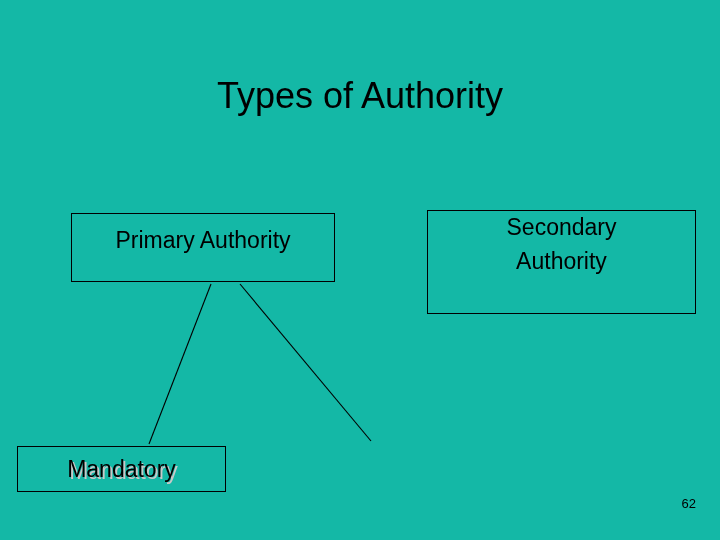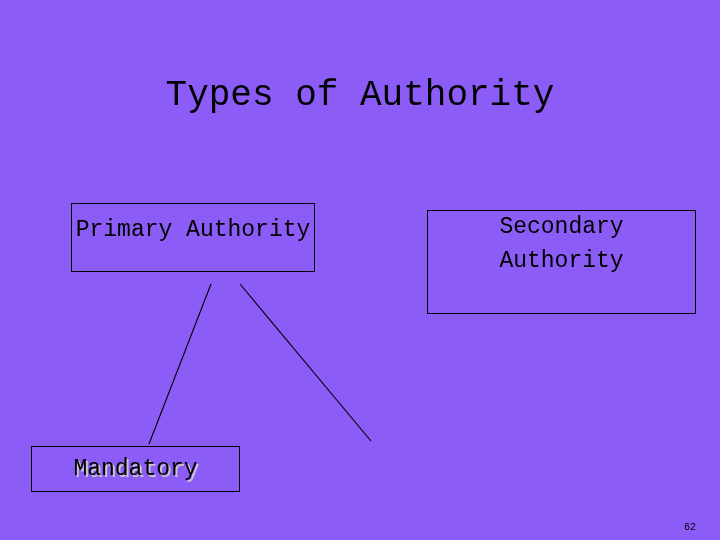--- a/index.html
+++ b/index.html
@@ -5,23 +5,23 @@
 <style>
   html, body {
     margin: 0;
     padding: 0;
     background: #ffffff;
   }
   #slide {
     position: relative;
     width: 720px;
     height: 540px;
-    background: #8b5cf6;
+    background: #14b8a6;
     overflow: hidden;
-    font-family: Liberation Mono, monospace;
+    font-family: Liberation Sans, sans-serif;
     color: #000000;
   }
   #slide-title {
     position: absolute;
     left: 0;
     top: 50px;
     width: 720px;
     text-align: center;
     font-size: 36px;
     font-weight: normal;
@@ -45,22 +45,22 @@
   }
   .node-label {
     display: block;
     width: 100%;
     text-align: center;
     white-space: pre-line;
   }
   
   #box-primary {
     left: 71px;
-    top: 203px;
-    width: 244px;
+    top: 213px;
+    width: 264px;
     height: 69px;
   }
   #box-primary .node-label {
     
     position: relative;
     top: -8px;
   }
   
   #box-secondary {
     left: 427px;
@@ -69,21 +69,21 @@
     height: 104px;
     align-items: center;
   }
   #box-secondary .node-label {
     position: relative;
     top: -18px;
     line-height: 34px;
   }
   
   #box-mandatory {
-    left: 31px;
+    left: 17px;
     top: 446px;
     width: 209px;
     height: 46px;
   }
   
   #box-persuasive {
     left: 270px;
     top: 447px;
     width: 210px;
     height: 44px;
@@ -96,22 +96,22 @@
     position: absolute;
     left: 0;
     top: 0;
     width: 720px;
     height: 540px;
     pointer-events: none;
   }
   #page-number {
     position: absolute;
     right: 24px;
-    top: 520px;
-    font-size: 10px;
+    top: 496px;
+    font-size: 13px;
     line-height: 16px;
     color: #000000;
     text-align: right;
   }
 </style>
 </head>
 <body>
 
 <div id="slide">
 

